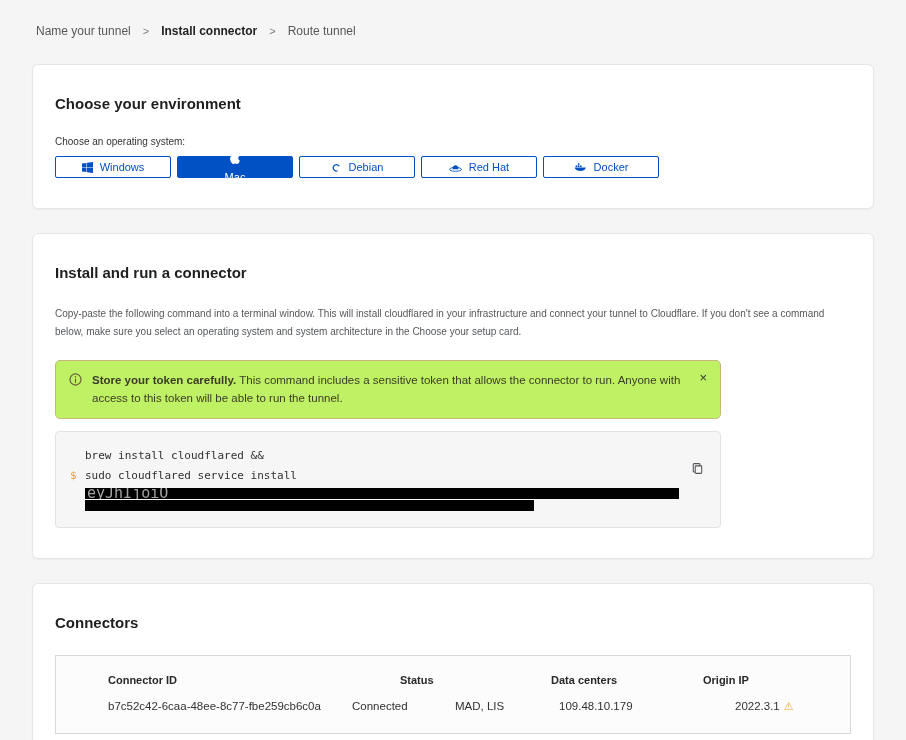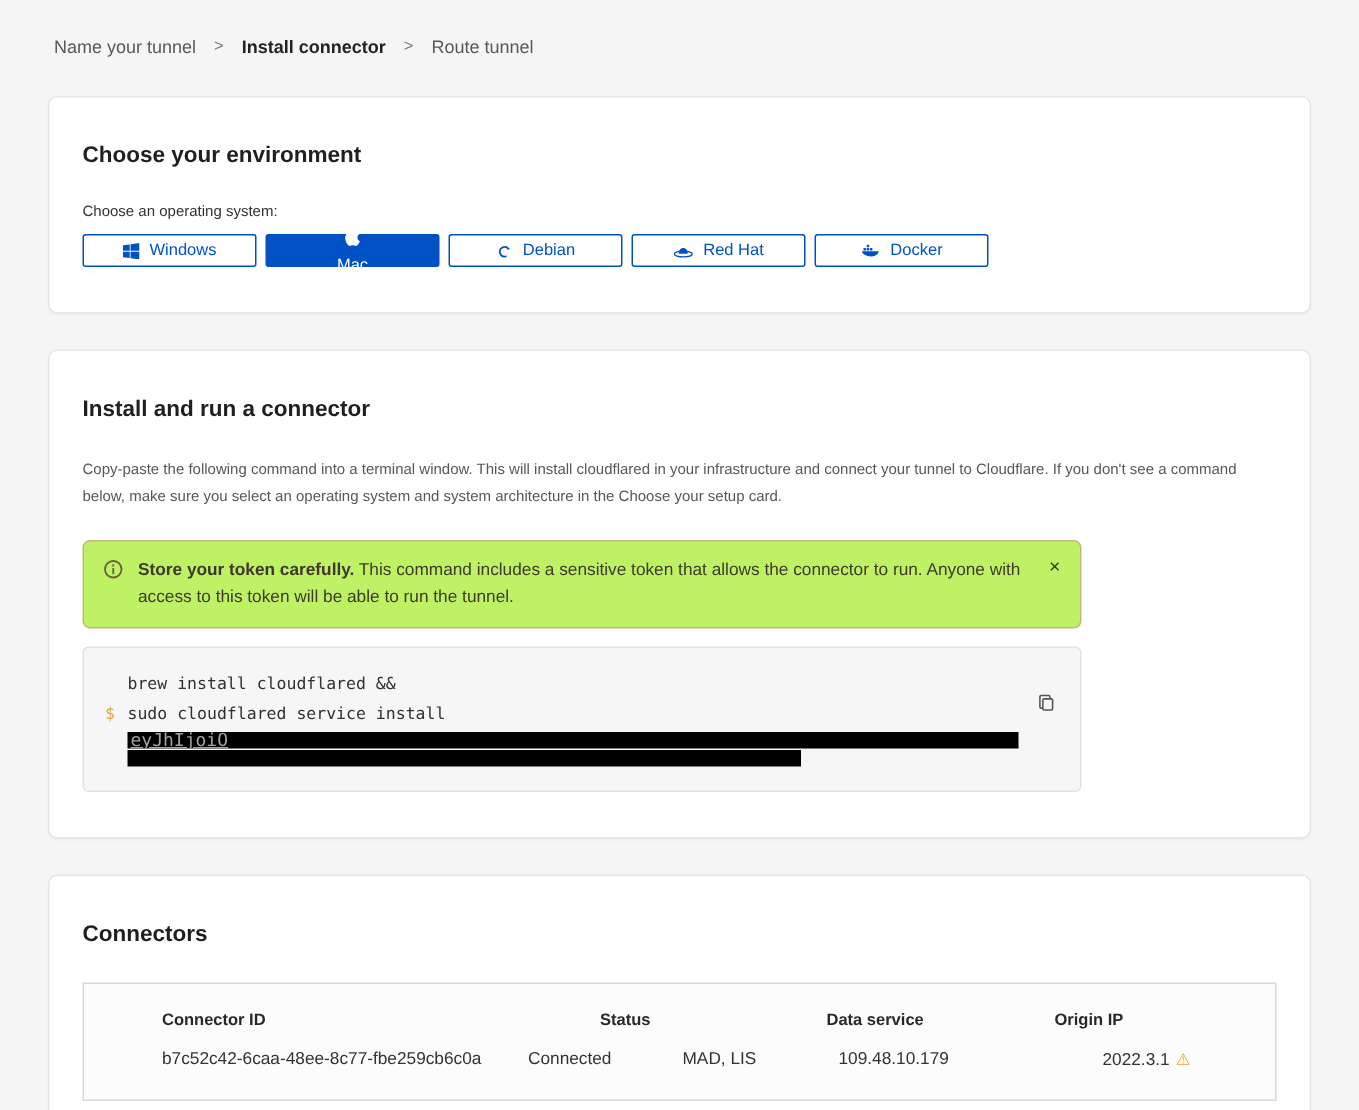--- a/index.html
+++ b/index.html
@@ -114,21 +114,21 @@
   .gutter { width: 15px; flex: 0 0 auto; }
   .prompt { color: #e8a33d; }
   .redact {
     background: #000000;
     height: 11px;
     line-height: 11px;
     margin-top: 2px;
     overflow: hidden;
     white-space: nowrap;
   }
-  .redact .token-prefix { color: #a3a3a3; font-size: 12px; padding-left: 2px; text-decoration: underline; }
+  .redact .token-prefix { color: #a3a3a3; font-size: 15px; padding-left: 2px; text-decoration: underline; }
   .bar1 { width: 594px; }
   .bar2 { width: 449px; margin-top: 1px; }
   .copy-btn {
     position: absolute;
     top: 28px;
     right: 14px;
     background: none;
     border: none;
     padding: 2px;
     cursor: pointer;
@@ -276,21 +276,21 @@
     </div>
   </div>
 
   <div class="card">
     <h2 class="card-title">Connectors</h2>
 
     <div class="conn-table">
       <div class="t-head">
         <span class="cell">Connector ID</span>
         <span class="cell">Status</span>
-        <span class="cell">Data service</span>
+        <span class="cell">Data centers</span>
         <span class="cell">Origin IP</span>
         <span class="cell">Choose</span>
       </div>
       <div class="t-row">
         <span class="cell">b7c52c42-6caa-48ee-8c77-fbe259cb6c0a</span>
         <span class="cell status-connected">Connected</span>
         <span class="cell">MAD, LIS</span>
         <span class="cell">109.48.10.179</span>
         <span class="cell"><span>2022.3.1</span><span class="version-warning">⚠</span></span>
       </div>

